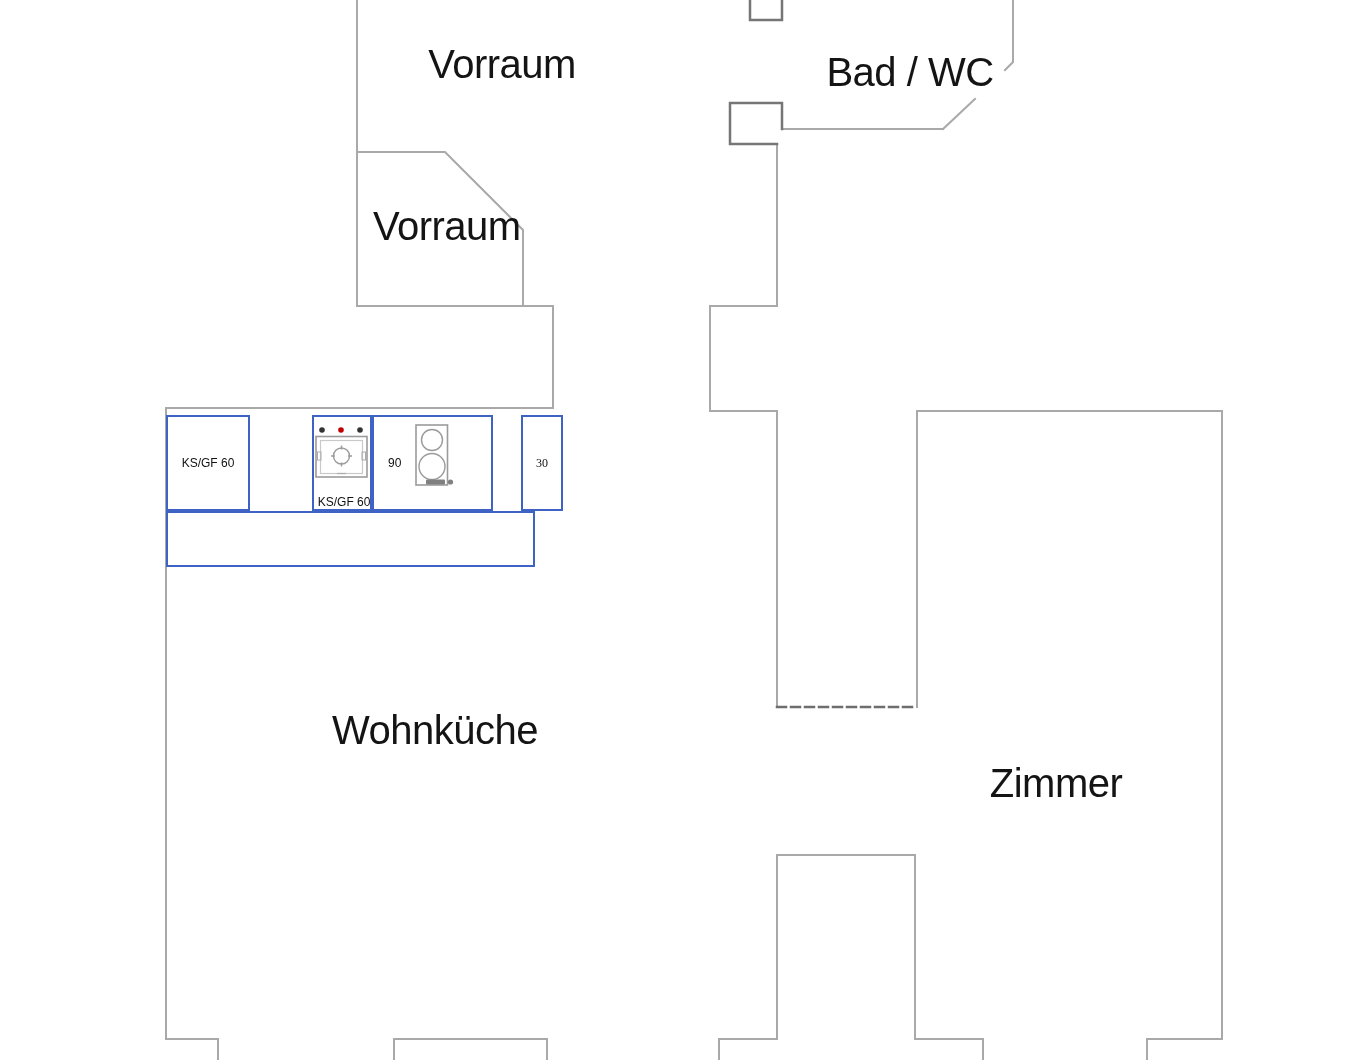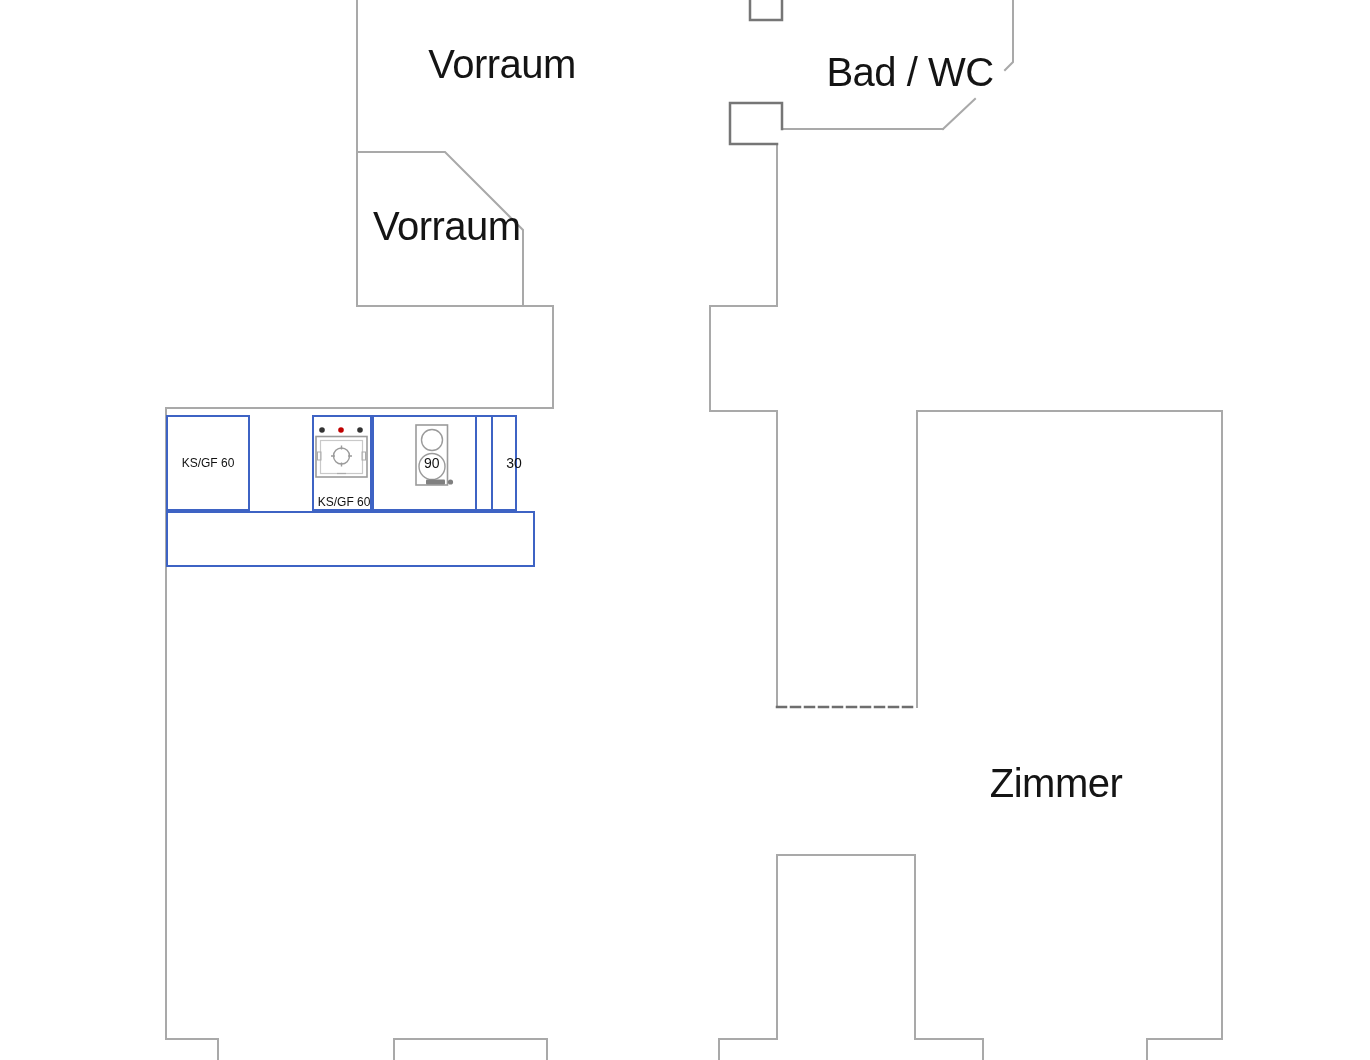--- a/index.html
+++ b/index.html
@@ -14,21 +14,21 @@
   }
   .room-label-multiline {
     position:absolute; font-size:40px; letter-spacing:-0.5px; color:#141414;
     line-height:51px; white-space:nowrap;
   }
   .kcell {
     position:absolute; box-sizing:border-box; border:2px solid #3E63C4;
     display:flex; align-items:center; justify-content:center; background:transparent;
   }
   .klabel { font-size:12px; color:#111; white-space:nowrap; }
-  .klabel-num { font-size:14px; color:#111; white-space:nowrap;margin-left:36px; }
+  .klabel-num { font-size:12px; color:#111; white-space:nowrap; }
   .kcell-sink-label {
     position:absolute; left:50%; bottom:0px; transform:translateX(-46%);
     font-size:12px; color:#111; white-space:nowrap;
   }
   .icon-abs { position:absolute; }
 </style>
 </head>
 <body>
 
 <div class="stage">
@@ -60,37 +60,38 @@
   </svg>
 
   <div class="room-label" style="left:502px; top:64px;">Vorraum</div>
 
   <div class="room-label" style="left:910px; top:72px;">Bad / WC</div>
 
   <div class="room-label-multiline" style="left:373px; top:201px;">
     <div>Vorraum</div>
   </div>
 
+  <div class="room-label" style="left:435px; top:730px;">Wohnküche</div>
 
   <div class="room-label" style="left:1056px; top:783px;">Zimmer</div>
 
   <div class="kcell" style="left:166px; top:415px; width:84px; height:96px;">
     <span class="klabel">KS/GF 60</span>
   </div>
 
 
   <div class="kcell" style="left:312px; top:415px; width:60px; height:96px;">
     <span class="kcell-sink-label">KS/GF 60</span>
   </div>
 
   <div class="kcell" style="left:372px; top:415px; width:121px; height:96px; justify-content:flex-start; padding-left:14px;">
     <span class="klabel-num">90</span>
   </div>
 
-  <div class="kcell" style="left:475px; top:415px; width:42px; height:96px;">
+  <div class="kcell" style="left:521px; top:415px; width:42px; height:96px;font-family:Liberation Serif, serif;">
     <span class="klabel-num">30</span>
   </div>
 
   <div class="kcell" style="left:166px; top:511px; width:369px; height:56px;"></div>
 
   <svg class="icon-abs" style="left:315px; top:426px;" width="54" height="54" viewBox="0 0 54 54" fill="none">
     <circle cx="7" cy="4" r="2.8" fill="#333333"></circle>
     <circle cx="26" cy="4" r="2.8" fill="#C00000"></circle>
     <circle cx="45" cy="4" r="2.8" fill="#333333"></circle>
     <rect x="1" y="10.5" width="51" height="40.5" stroke="#9B9B9B" stroke-width="1.6"></rect>

